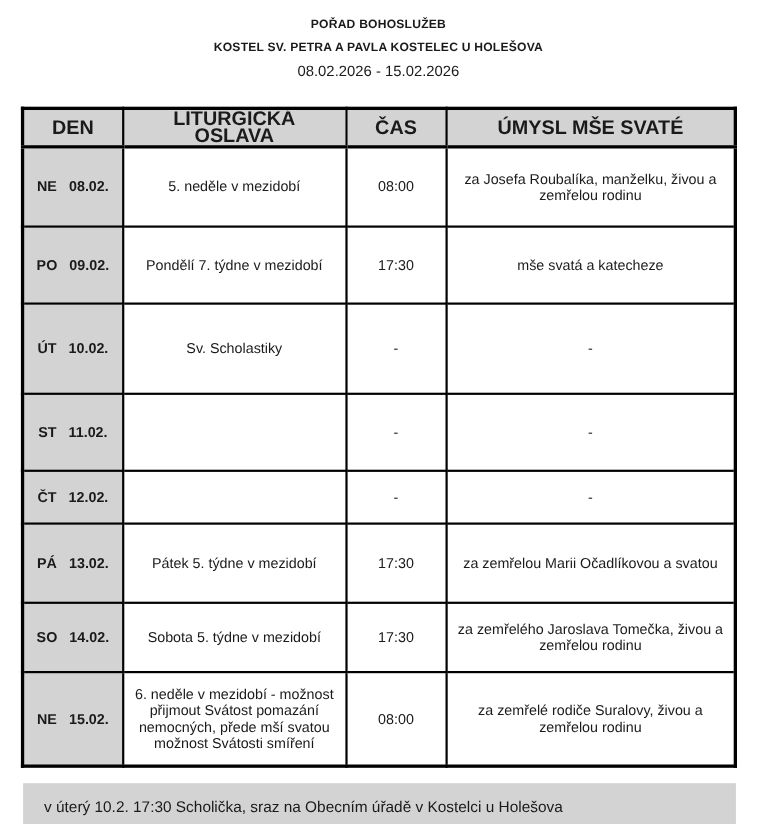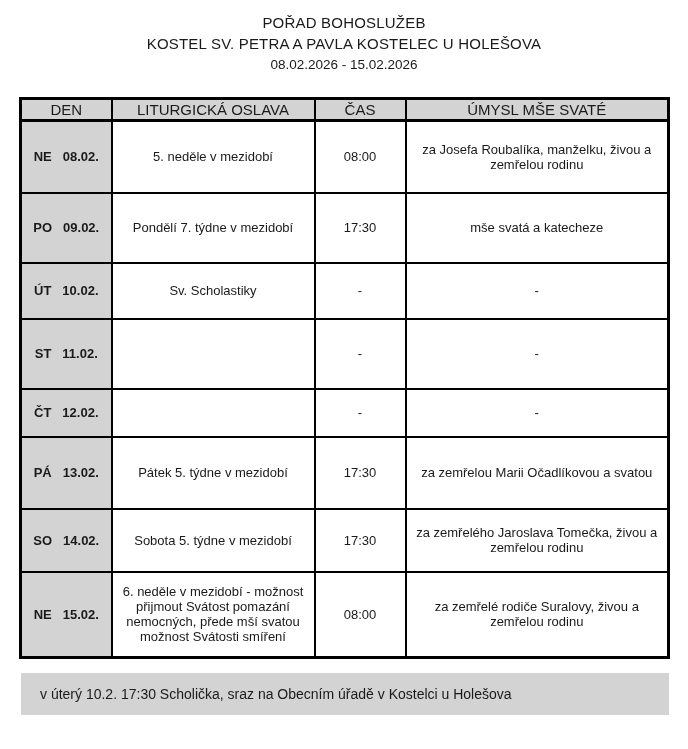--- a/index.html
+++ b/index.html
@@ -14,22 +14,22 @@
     background:#ffffff;
     font-family:"Liberation Sans","DejaVu Sans",sans-serif;
     color:var(--ink);
     overflow:hidden;
   }
   .doc-header{
     text-align:center;
     padding-top:12px;
   }
   .doc-title{
-    font-size:15px;
-    font-weight:normal;
+    font-size:11px;
+    font-weight:bold;
     line-height:21px;
     letter-spacing:.2px;
     text-align:center;
   }
   .doc-dates{
     font-size:13.5px;
     line-height:20px;
     margin-top:1px;
   }
   table.schedule{
@@ -44,42 +44,42 @@
     border:2px solid var(--border);
     vertical-align:middle;
     text-align:center;
     font-size:13px;
     line-height:15px;
     padding:2px 5px;
     overflow:hidden;
   }
   table.schedule thead th{
     background:var(--gray);
-    font-weight:normal;
-    font-size:15px;
+    font-weight:bold;
+    font-size:18px;
     height:22px;
     padding:1px 15px;
     border-bottom:3px solid var(--border);
   }
   col.c-day{width:91px;}
   col.c-celebration{width:203px;}
   col.c-time{width:91px;}
   col.c-intention{width:263px;}
   td.day-cell{
     background:var(--gray);
     font-weight:bold;
     font-size:13.5px;
     text-align:left;
     padding-left:7px;
     white-space:nowrap;
   }
   td.day-cell .day-date{margin-left:11px;}
   tbody tr:nth-child(1){height:72px;}
   tbody tr:nth-child(2){height:70px;margin-top:35px;}
-  tbody tr:nth-child(3){height:56px;}
+  tbody tr:nth-child(3){height:82px;}
   tbody tr:nth-child(4){height:70px;}
   tbody tr:nth-child(5){height:48px;}
   tbody tr:nth-child(6){height:72px;}
   tbody tr:nth-child(7){height:63px;}
   tbody tr:nth-child(8){height:86px;}
   .footer-note{
     width:648px;
     margin:14px 0 0 21px;
     height:42px;
     background:var(--gray);

